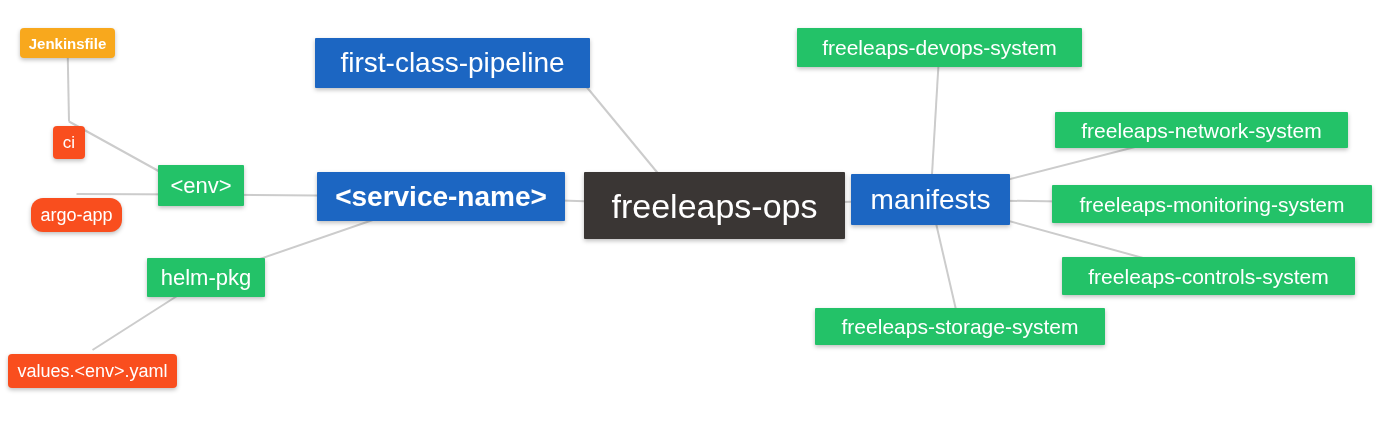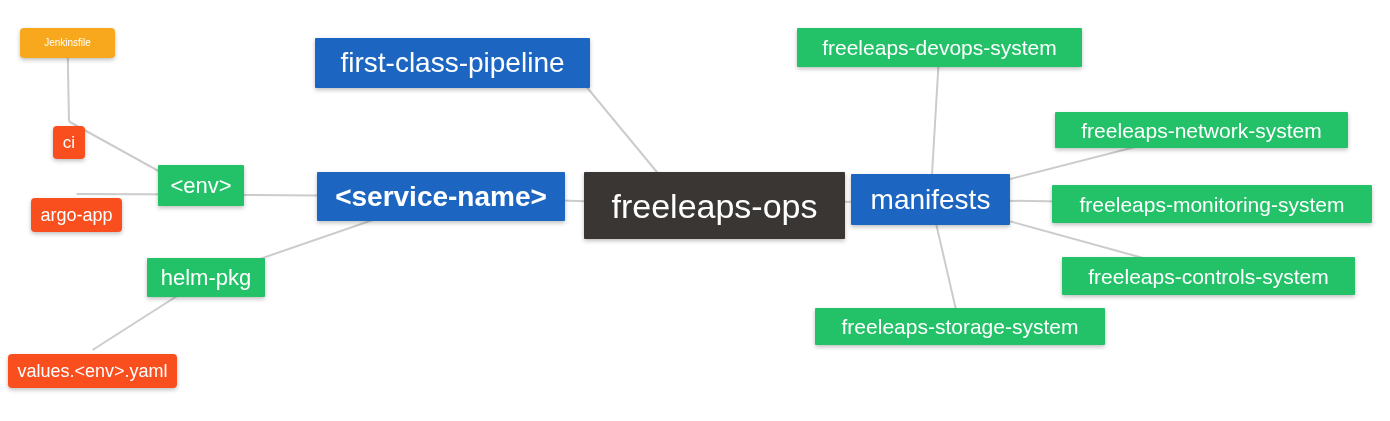--- a/index.html
+++ b/index.html
@@ -40,23 +40,23 @@
     line-height: 1;
     user-select: none;
   }
   .node.blue   { background: #1c66c2; }
   .node.green  { background: #23c268; }
   .node.orange { background: #f8a81d; }
   .node.red    { background: #f94e1e; margin-top: 21px; }
   .node.dark   { background: #3a3634; }
 
   
-  #n-jenkinsfile { left: 20px;   top: 28px;  width: 95px;  height: 30px; font-size: 10px; border-radius: 4px; }
+  #n-jenkinsfile { left: 20px;   top: 28px;  width: 95px;  height: 30px; font-size: 15px; border-radius: 4px; font-weight: bold; }
   #n-ci          { left: 53px;   top: 105px; width: 32px;  height: 33px; font-size: 17px; border-radius: 4px; }
-  #n-argo-app    { left: 31px;   top: 177px; width: 91px;  height: 34px; font-size: 18px; border-radius: 4px; }
+  #n-argo-app    { left: 31px;   top: 177px; width: 91px;  height: 34px; font-size: 18px; border-radius: 12px; }
   #n-env         { left: 158px;  top: 165px; width: 86px;  height: 41px; font-size: 22px; }
   #n-helm-pkg    { left: 147px;  top: 258px; width: 118px; height: 39px; font-size: 22px; }
   #n-values      { left: 8px;    top: 333px; width: 169px; height: 34px; font-size: 18px; border-radius: 4px; }
   #n-pipeline    { left: 315px;  top: 38px;  width: 275px; height: 50px; font-size: 28px; }
   #n-service     { left: 317px;  top: 172px; width: 248px; height: 49px; font-size: 28px; font-weight: bold; }
   #n-ops         { left: 584px;  top: 172px; width: 261px; height: 67px; font-size: 34px; }
   #n-manifests   { left: 851px;  top: 174px; width: 159px; height: 51px; font-size: 28px; }
   #n-devops      { left: 797px;  top: 28px;  width: 285px; height: 39px; font-size: 21px; }
   #n-network     { left: 1055px; top: 112px; width: 293px; height: 36px; font-size: 21px; }
   #n-monitoring  { left: 1052px; top: 185px; width: 320px; height: 38px; font-size: 21px; }

